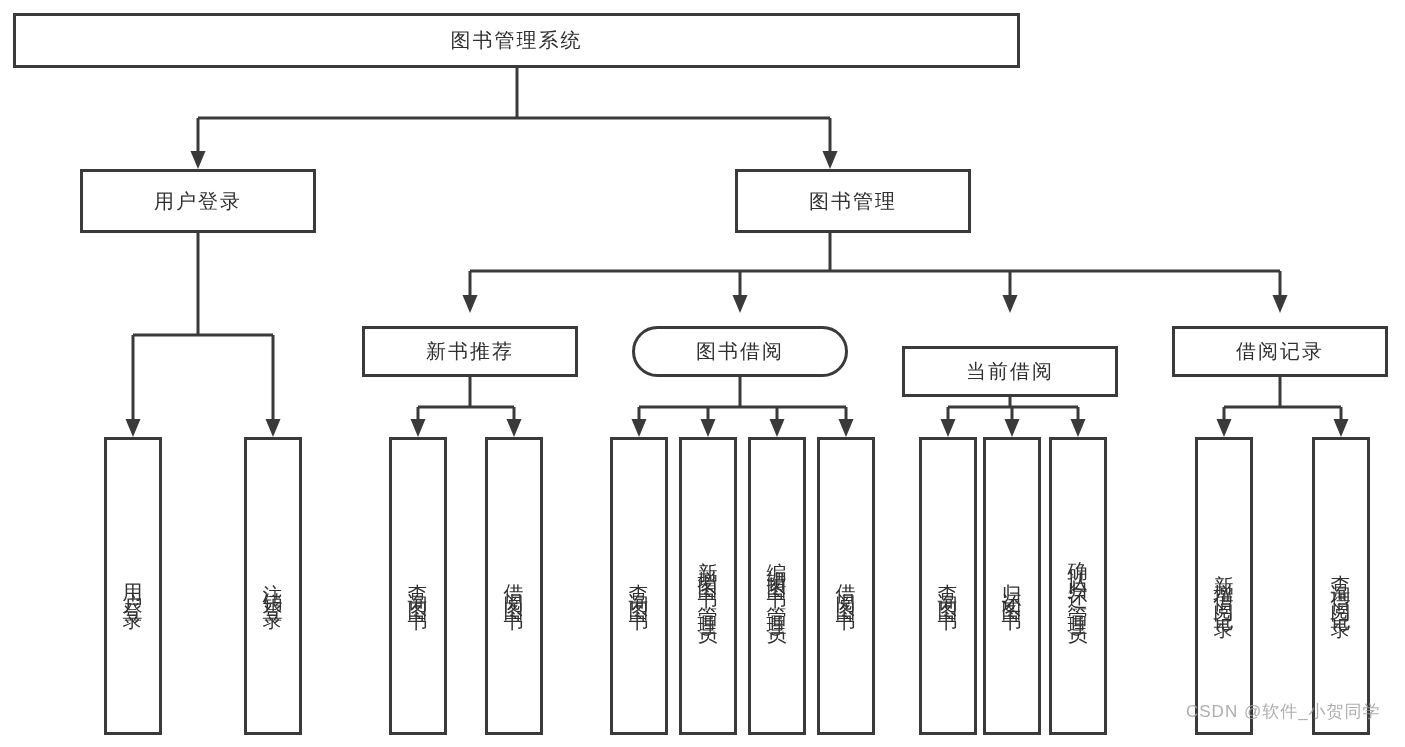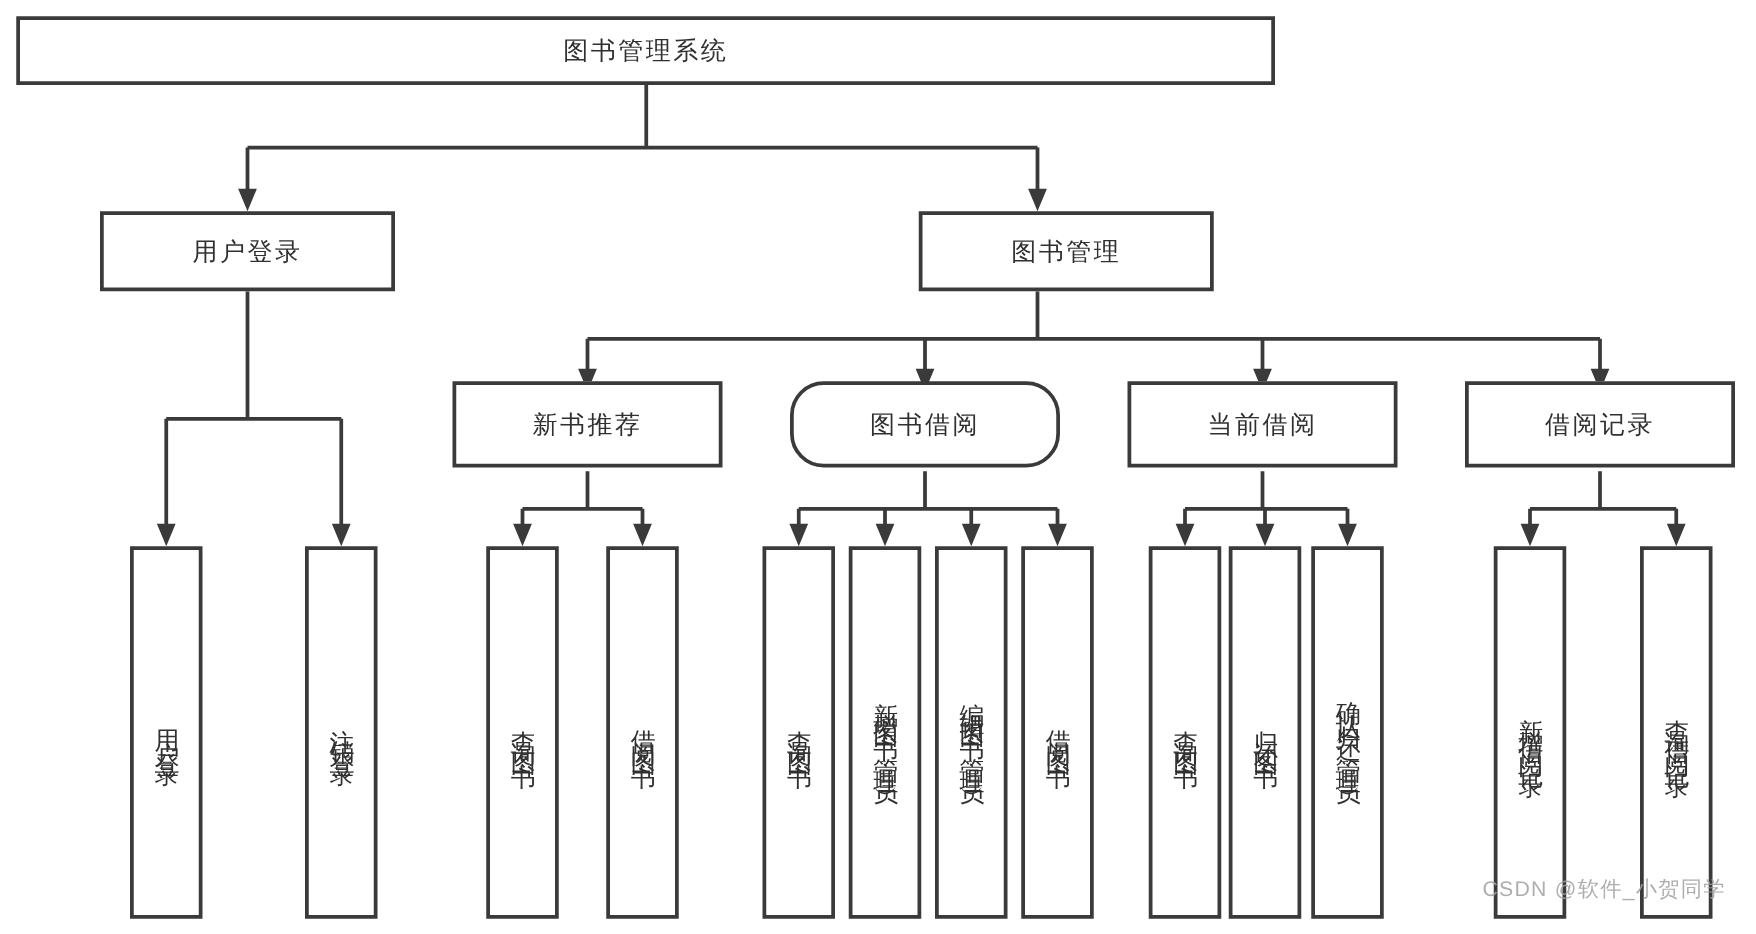--- a/index.html
+++ b/index.html
@@ -49,24 +49,24 @@
     letter-spacing: 2px;
     color: var(--text);
     z-index: 2;
     font-family: Liberation Serif, serif;
   }
 
   .root-box  { left: 13px;  top: 13px;  width: 1007px; height: 55px; }
   .l2-box    { top: 169px; width: 236px; height: 64px; }
   .l2-user   { left: 80px; }
   .l2-mgmt   { left: 712px; margin-left: 23px; }
-  .l3-box    { top: 305px; width: 216px; height: 69px; }
+  .l3-box    { top: 326px; width: 216px; height: 51px; }
   .l3-a { left: 362px; }
   .l3-b { left: 632px; border-radius: 27px; }
-  .l3-c { left: 902px; }
+  .l3-c { left: 902px; margin-top: 20px; }
   .l3-d { left: 1172px; }
 
   .leaf {
     position: absolute;
     top: 437px;
     width: 58px;
     height: 298px;
     background: var(--boxbg);
     border: 3px solid var(--line);
     display: flex;

